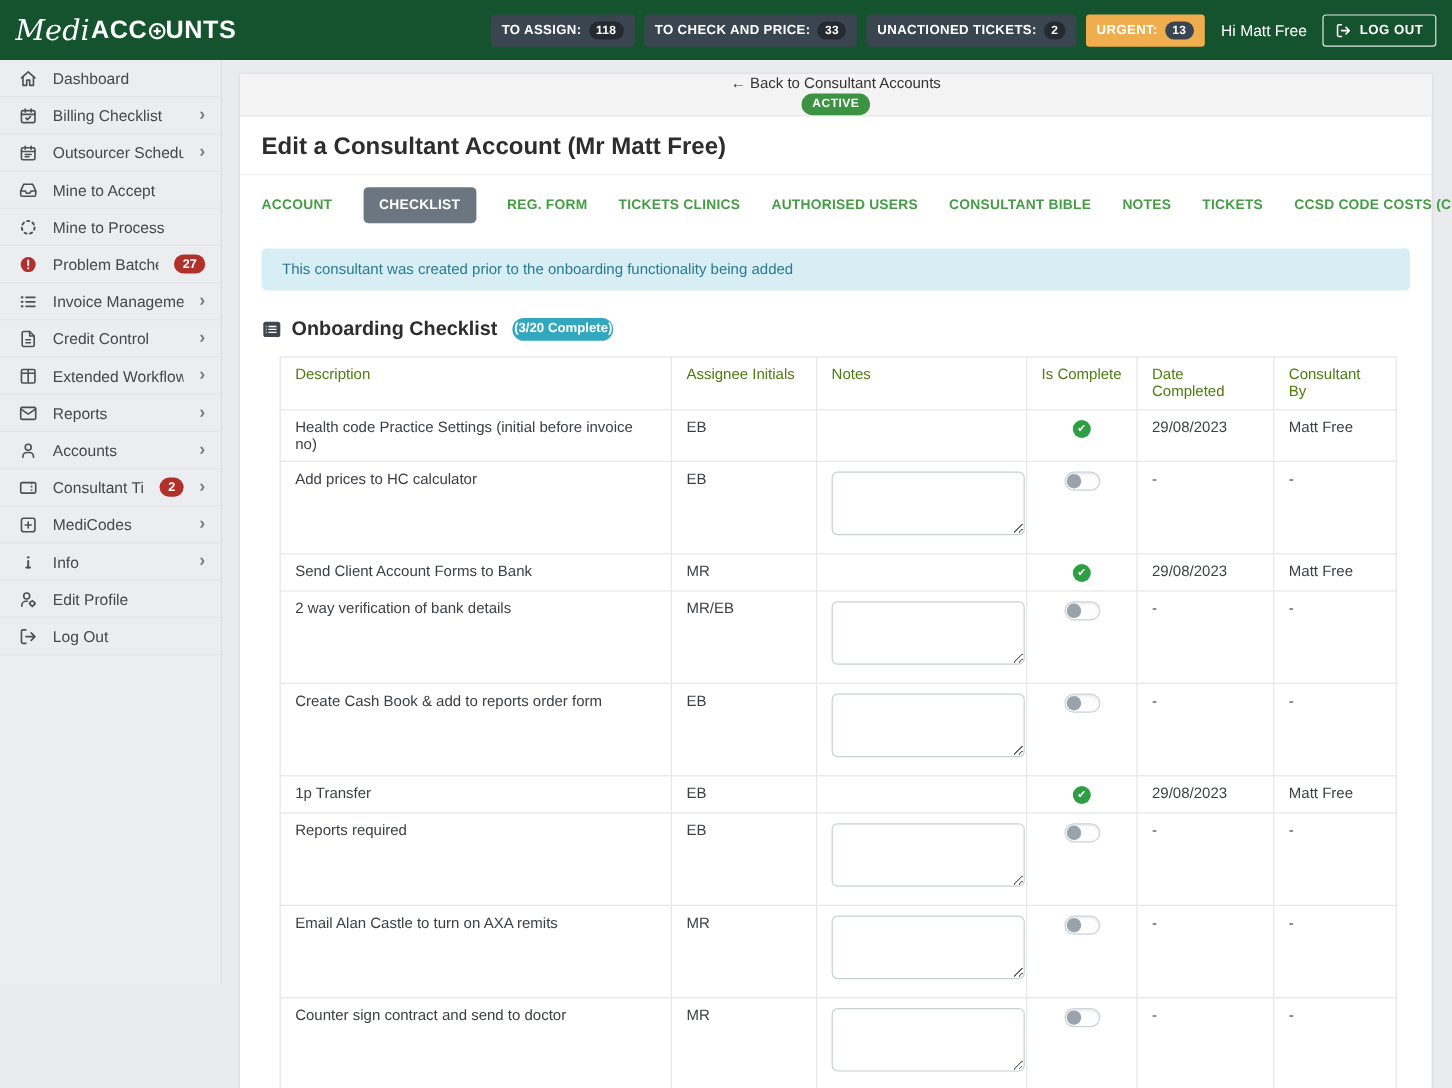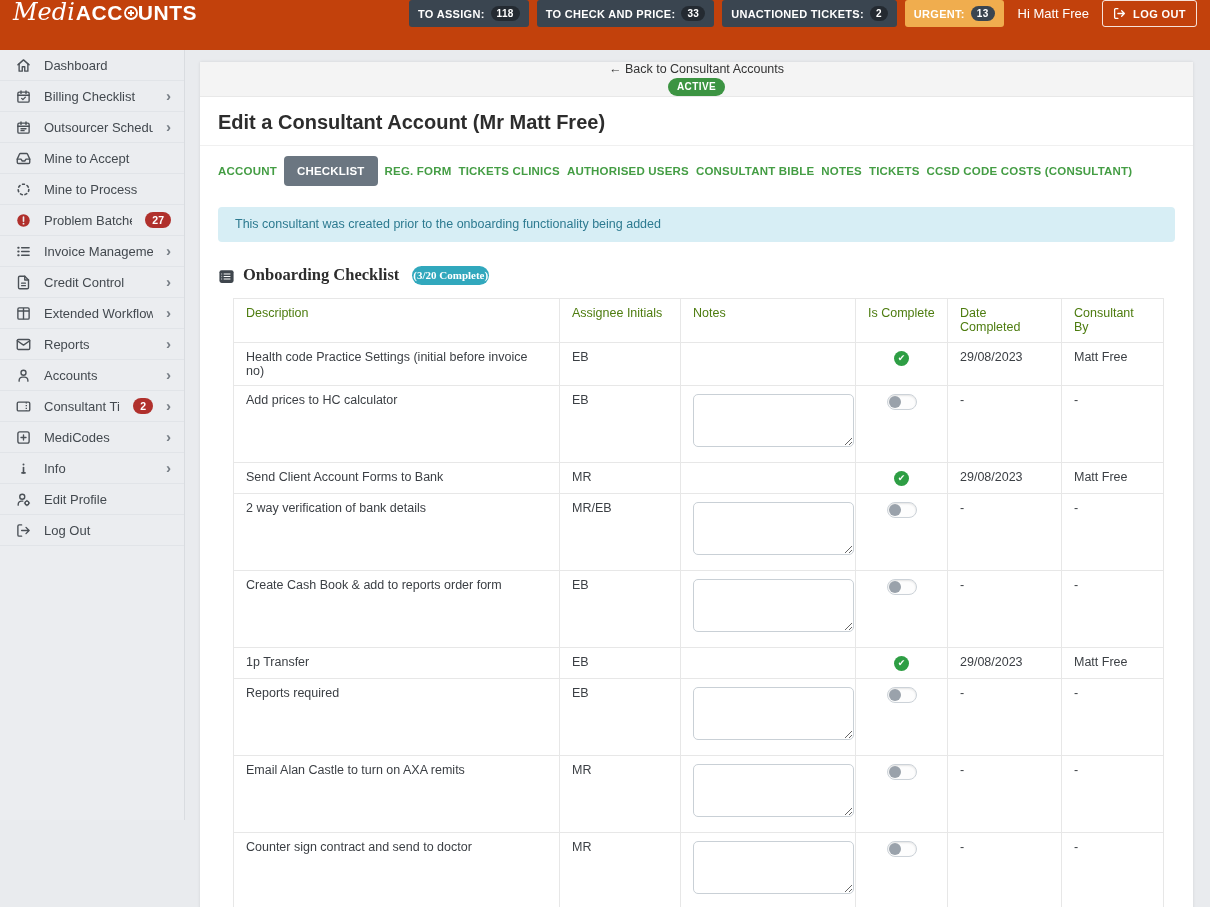--- a/index.html
+++ b/index.html
@@ -1,21 +1,21 @@
 <!DOCTYPE html>
 <html><head>
 <meta charset="utf-8">
 <style>
   * { box-sizing: border-box; }
   html, body { margin:0; padding:0; width:1210px; height:907px; overflow:hidden;
     font-family:"Liberation Sans","DejaVu Sans",sans-serif; background:#e9ebee; }
 
   
-  .app-header { position:absolute; top:0; left:0; width:1210px; height:50px; background:#c2410c;
-    display:flex; align-items:flex-start; padding:0 13px; z-index:10; }
+  .app-header { position:absolute; top:0; left:0; width:1210px; height:50px; background:#14532d;
+    display:flex; align-items:center; padding:13px 13px; z-index:10; }
   .logo { display:flex; align-items:center; color:#fff; cursor:pointer; }
   .logo-medi { font-family:"DejaVu Serif",serif; font-style:italic; font-size:24px; line-height:1; }
   .logo-acc { font-size:21px; font-weight:bold; letter-spacing:.5px; line-height:1; display:flex; align-items:center; margin-left:1px; }
   .logo-acc svg { margin:0 -1px 0 0; position:relative; top:1px; }
   .header-right { margin-left:auto; display:flex; align-items:center; gap:8px; white-space:nowrap; }
   .hbtn { background:#3a4550; color:#fff; border:none; border-radius:3px; font:bold 11px "Liberation Sans",sans-serif;
     letter-spacing:.3px; padding:6px 9px; display:flex; align-items:center; gap:6px; cursor:pointer; }
   .hbtn .cnt { background:rgba(0,0,0,.38); border-radius:9px; padding:2px 6px; font-size:10px; }
   .hbtn.orange { background:#f0ad4e; }
   .hbtn.orange .cnt { background:#3a4550; }
@@ -35,27 +35,27 @@
   
   .main { position:absolute; left:185px; top:50px; width:1025px; height:857px; padding:12px 17px 0 15px; }
   .card { background:#fff; width:993px; height:1400px; box-shadow:0 0 3px rgba(0,0,0,.10); }
   .card-strip { background:#f4f4f4; border-bottom:1px solid #e8e8e8; height:35px; display:flex; align-items:center;
     justify-content:space-between; padding:0 18px;flex-direction:column; }
   .back-link { font-size:12.5px; color:#333; cursor:pointer; }
   .status-badge { background:#3c9442; color:#fff; font-size:10px; font-weight:bold; letter-spacing:.4px;
     border-radius:9px; padding:3px 9px 4px; }
   .page-title { margin:0; padding:14px 18px 11px; font-size:20px; font-weight:bold; color:#2d2d2d; border-bottom:1px solid #f0f0f0; }
 
-  .tabs { display:flex; align-items:center; gap:7px; padding:10px 18px; white-space:nowrap; }
+  .tabs { display:flex; align-items:center; gap:26px; padding:10px 18px; white-space:nowrap; }
   .tab { color:#449d44; font-size:11.5px; font-weight:bold; letter-spacing:.2px; cursor:pointer; }
   .tab.active { background:#6b7681; color:#fff; padding:9px 13px; border-radius:4px; }
 
   .alert { margin:11px 18px 18px; background:#d7eef5; border-radius:4px; padding:10px 17px 11px; color:#2d7a90; font-size:12.5px; }
 
-  .section-head { display:flex; align-items:flex-end; gap:8px; padding:5px 18px 13px;font-family:Liberation Serif, serif; }
+  .section-head { display:flex; align-items:center; gap:8px; padding:5px 18px 13px; }
   .section-title { font-size:16.5px; font-weight:bold; color:#2d2d2d; }
   .progress-badge { background:#31a8bd; color:#fff; font-size:11px; font-weight:bold; border-radius:10px; padding:3px 1px 4px; margin-left:5px; }
 
   .tbl-wrap { margin:0 30px 0 33px; }
   table.checklist { border-collapse:collapse; width:930px; table-layout:fixed; }
   .checklist th, .checklist td { border:1px solid #e7e7e7; text-align:left; vertical-align:top;
     padding:7px 12px; font-size:12.5px; color:#3b3f44; overflow:hidden; }
   .checklist th { color:#4d7c0f; font-weight:normal; padding:7px 12px 8px; }
   .checklist td.center { text-align:center; }
   .checklist textarea { width:161px; height:53px; margin:1px 0 5px; border:1px solid #c9d0d6; border-radius:5px;

